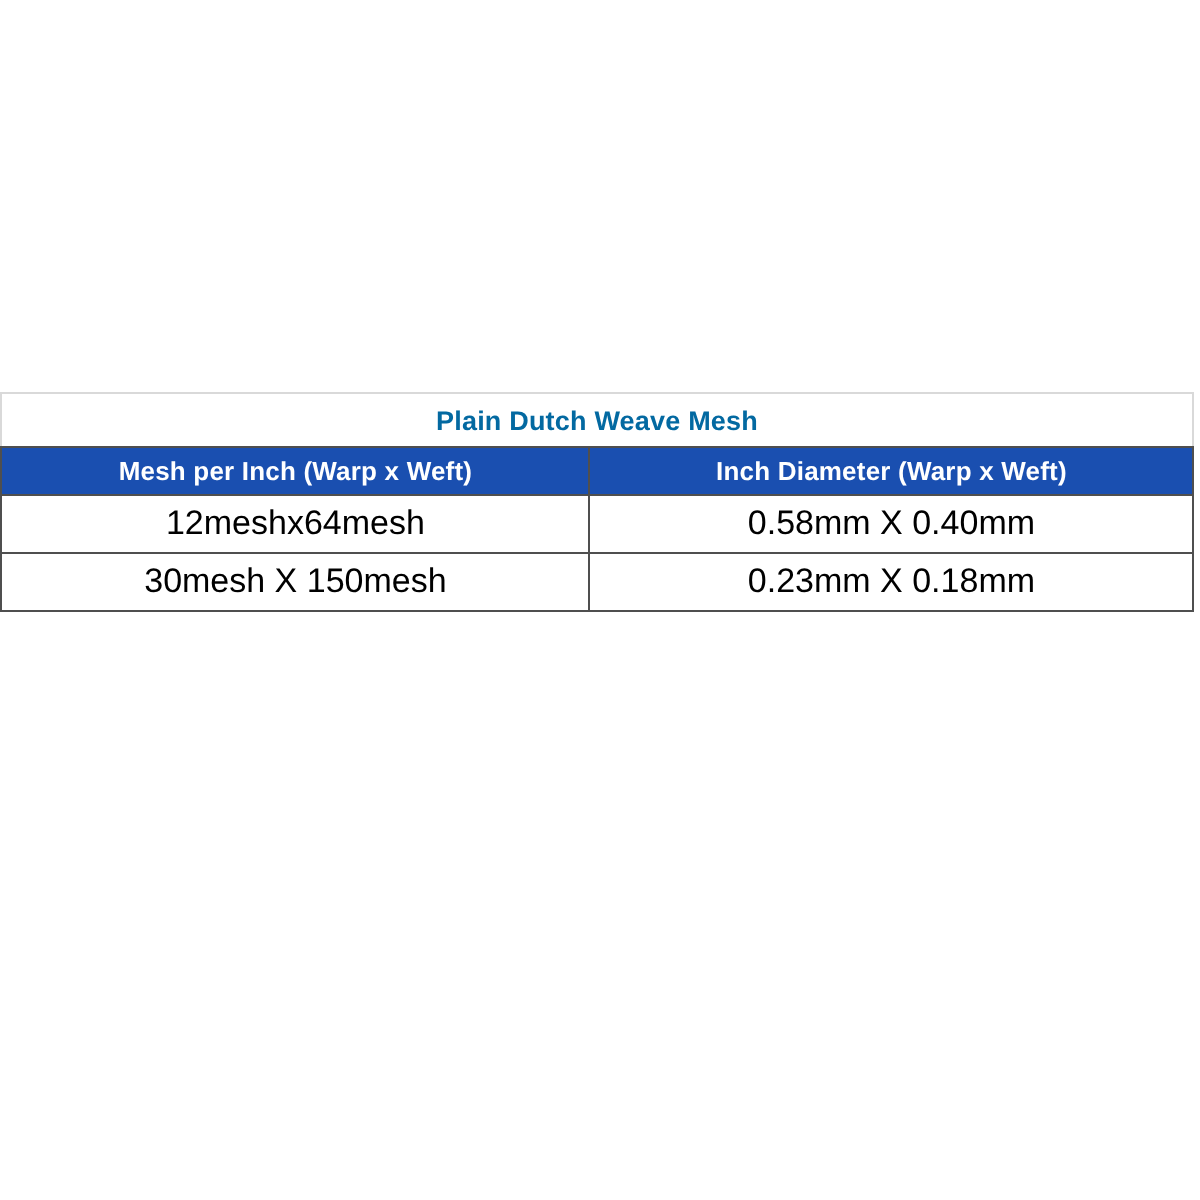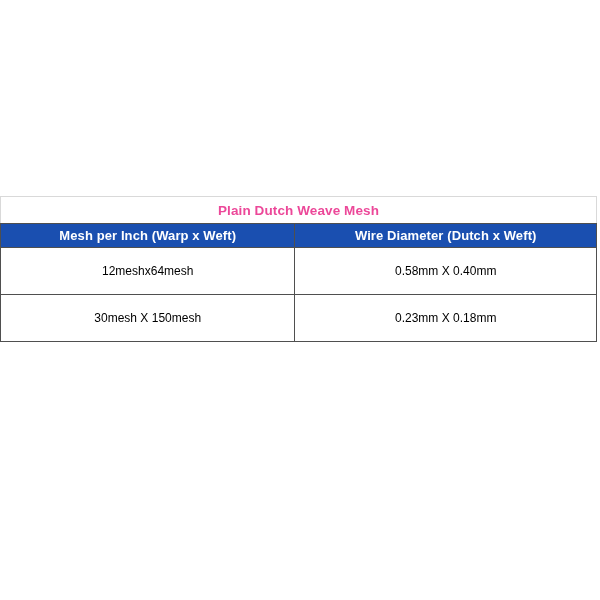--- a/index.html
+++ b/index.html
@@ -31,21 +31,21 @@
   }
   .table-title {
     height: 27px;
     border: 1px solid var(--title-border);
     border-bottom: none;
     display: flex;
     align-items: center;
     justify-content: center;
     font-size: 13.5px;
     font-weight: bold;
-    color: #ec4899;
+    color: #0369a1;
     background: #ffffff;
     letter-spacing: 0.1px;
   }
   table.spec-table {
     width: 100%;
     border-collapse: collapse;
     table-layout: fixed;
   }
   table.spec-table col.col-mesh { width: 49.4%; }
   table.spec-table col.col-wire { width: 50.6%; }
@@ -56,42 +56,42 @@
     font-weight: bold;
     height: 24px;
     border: 1px solid var(--grid-border);
     text-align: center;
     padding: 0;
     letter-spacing: 0.1px;
   }
   table.spec-table td {
     height: 18.6px;
     border: 1px solid var(--grid-border);
-    font-size: 12px;
+    font-size: 17px;
     color: var(--cell-text);
     text-align: center;
     vertical-align: middle;
-    padding: 16px;
+    padding: 4px;
     background: #ffffff;
   }
 </style>
 </head>
 <body>
 
 <div class="spec-table-wrap">
   <div class="table-title">Plain Dutch Weave Mesh</div>
   <table class="spec-table">
     <colgroup>
       <col class="col-mesh">
       <col class="col-wire">
     </colgroup>
     <thead>
       <tr>
         <th>Mesh per Inch (Warp x Weft)</th>
-        <th>Wire Diameter (Dutch x Weft)</th>
+        <th>Inch Diameter (Warp x Weft)</th>
       </tr>
     </thead>
     <tbody>
         <tr>
           <td>12meshx64mesh</td>
           <td>0.58mm X 0.40mm</td>
         </tr>
         <tr>
           <td>30mesh X 150mesh</td>
           <td>0.23mm X 0.18mm</td>

